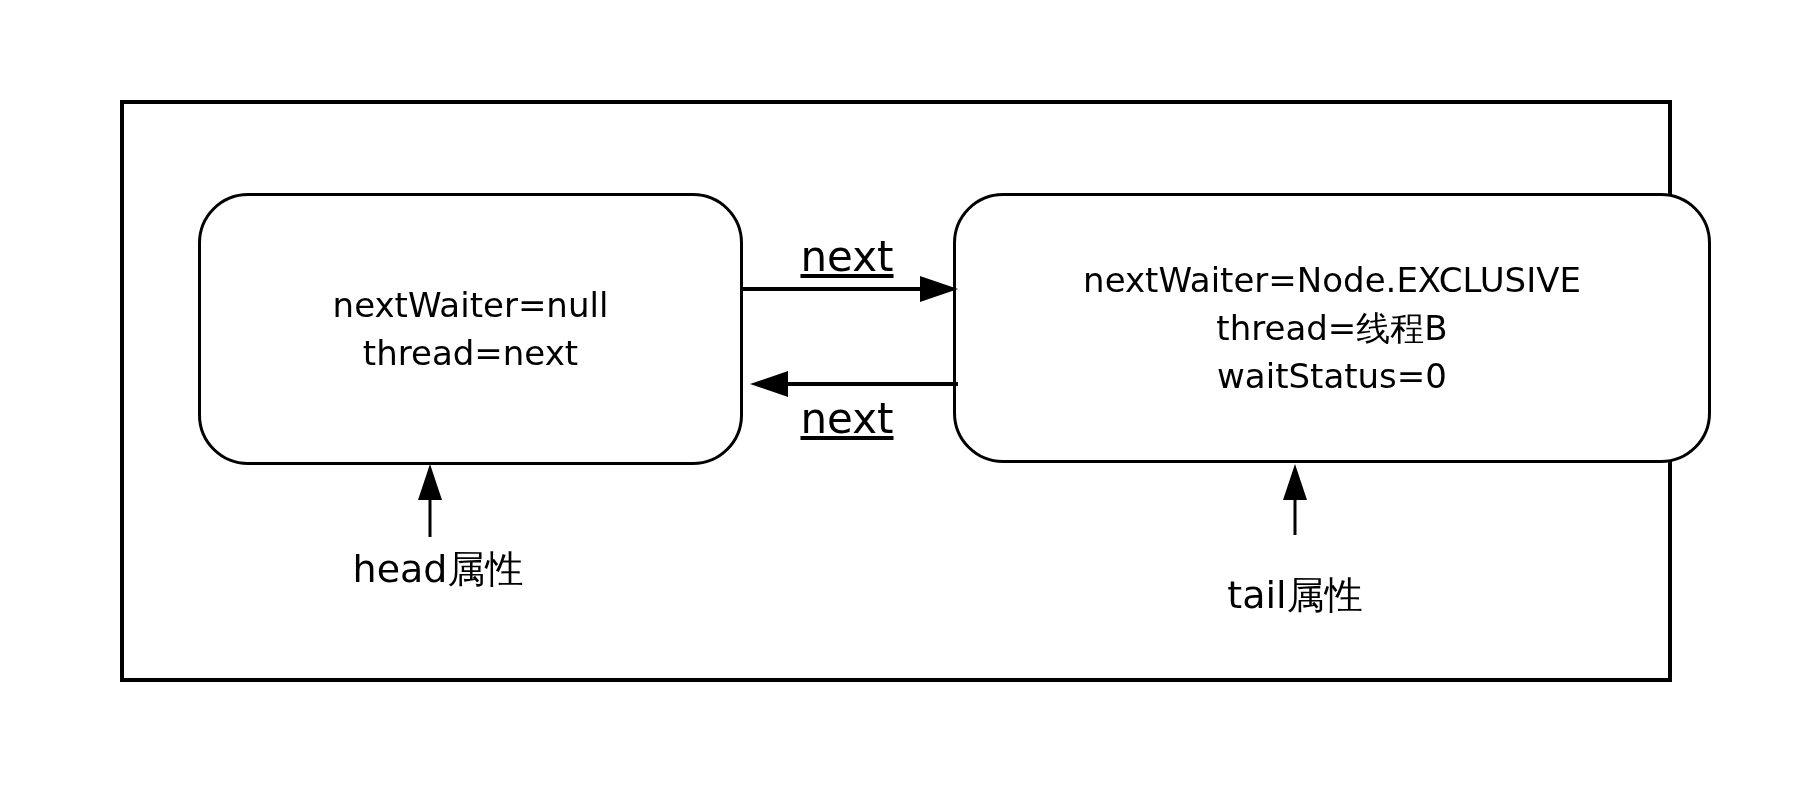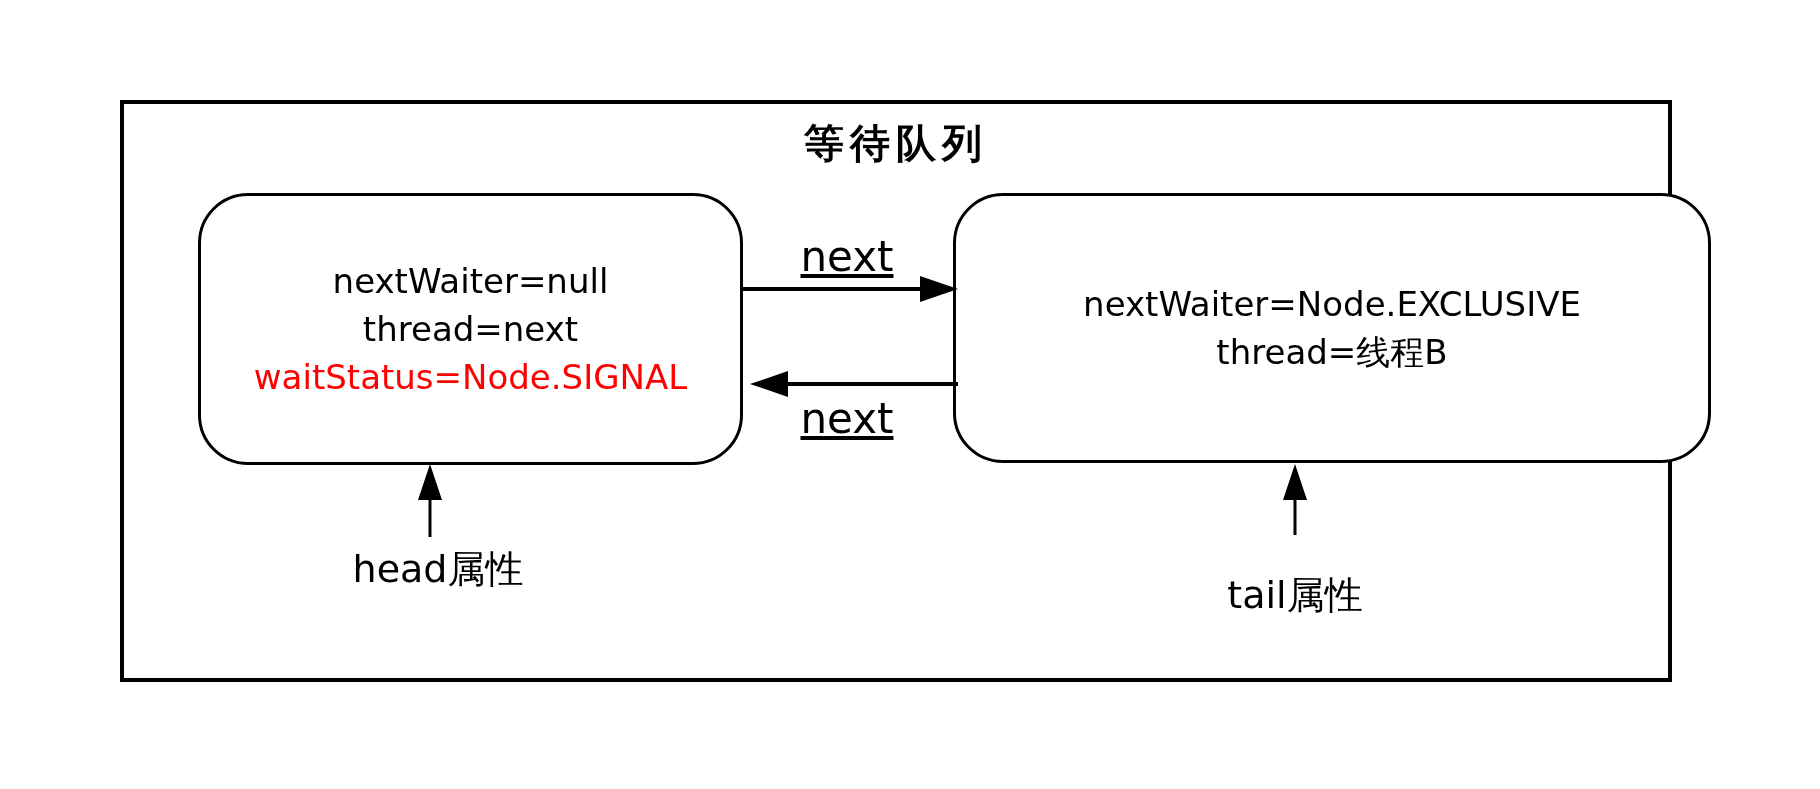--- a/index.html
+++ b/index.html
@@ -94,31 +94,30 @@
   .label-head { left: 288px; top: 544px; }
   .label-tail { left: 1145px; top: 570px; }
 </style>
 </head>
 <body>
 
 <div class="stage">
 
   <div class="outer-box"></div>
 
-  <div class="diagram-title">等待队列</div>
 
   <div class="node node-head">
     <div>nextWaiter=null</div>
     <div>thread=next</div>
-    <div class="field-red">waitStatus=Node.SIGNAL</div>
   </div>
 
   <div class="node node-tail">
     <div>nextWaiter=Node.EXCLUSIVE</div>
     <div>thread=线程B</div>
+    <div>waitStatus=0</div>
   </div>
 
   <svg class="arrows-layer" viewBox="0 0 1820 789" xmlns="http://www.w3.org/2000/svg">
 
     <g>
       <line x1="743" y1="289" x2="930" y2="289" stroke="#000000" stroke-width="4"></line>
       <polygon points="958,289 920,276 920,302" fill="#000000"></polygon>
     </g>
 
     <g>

